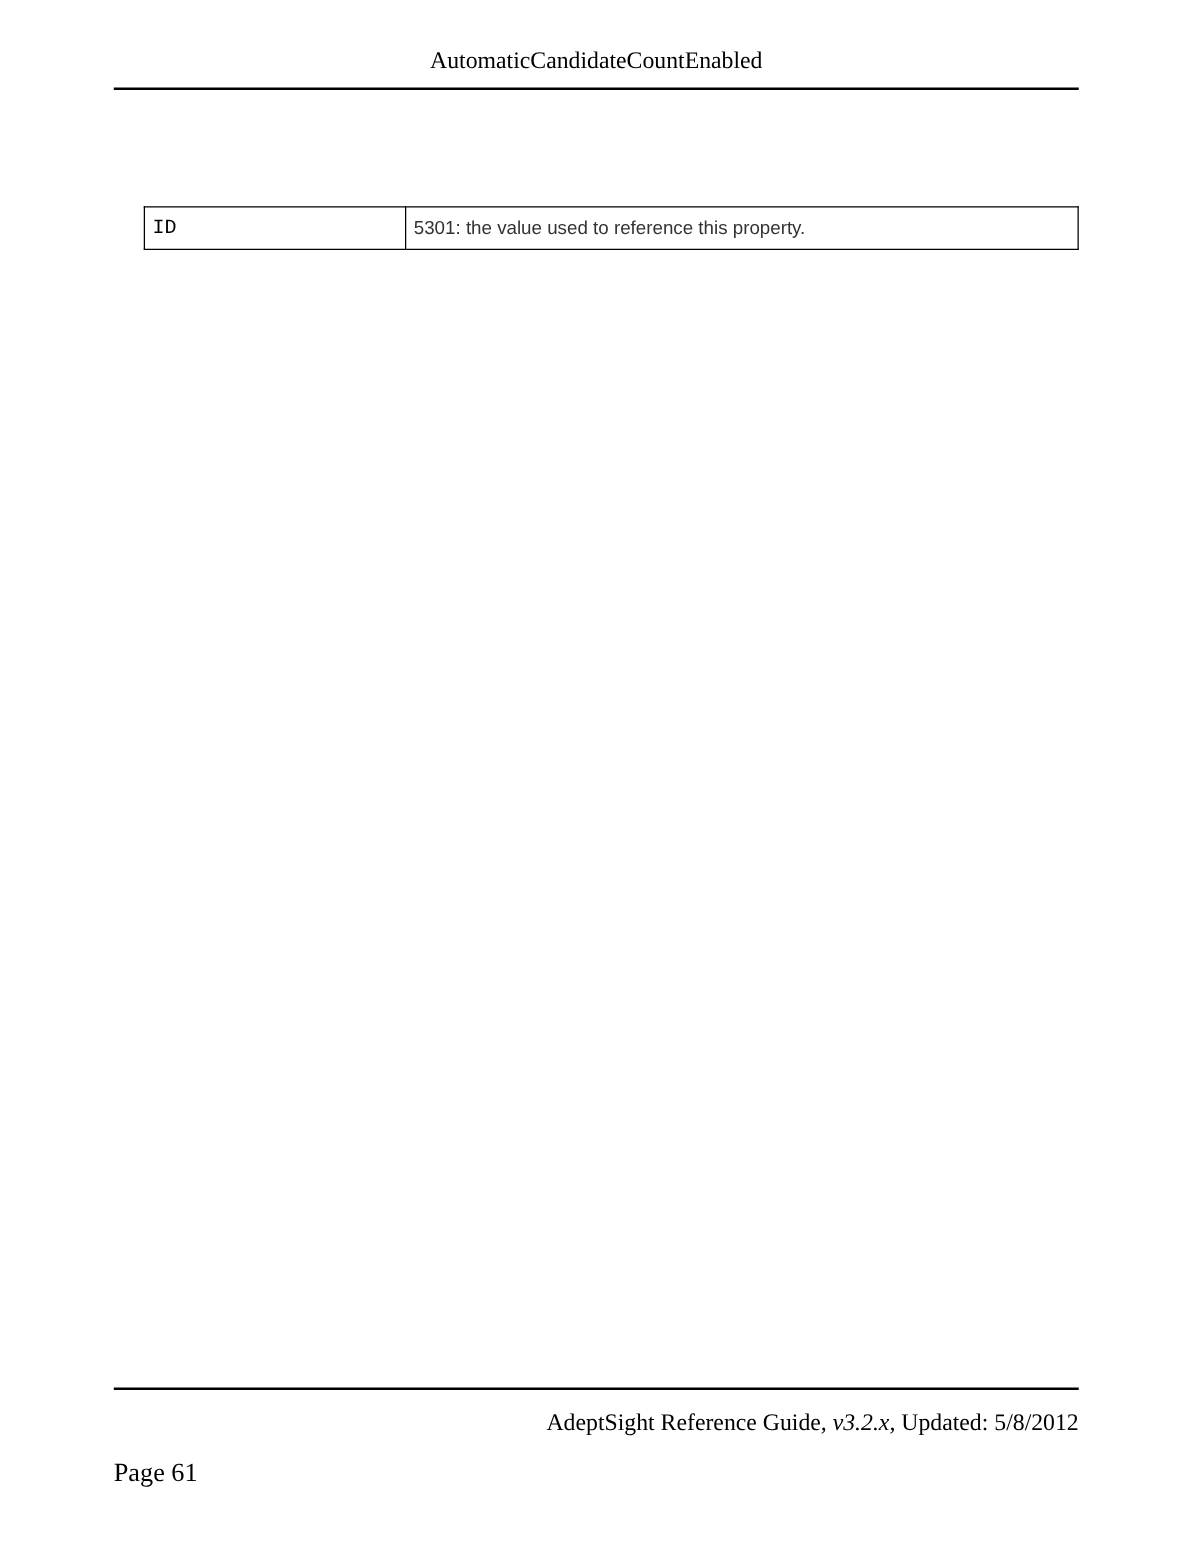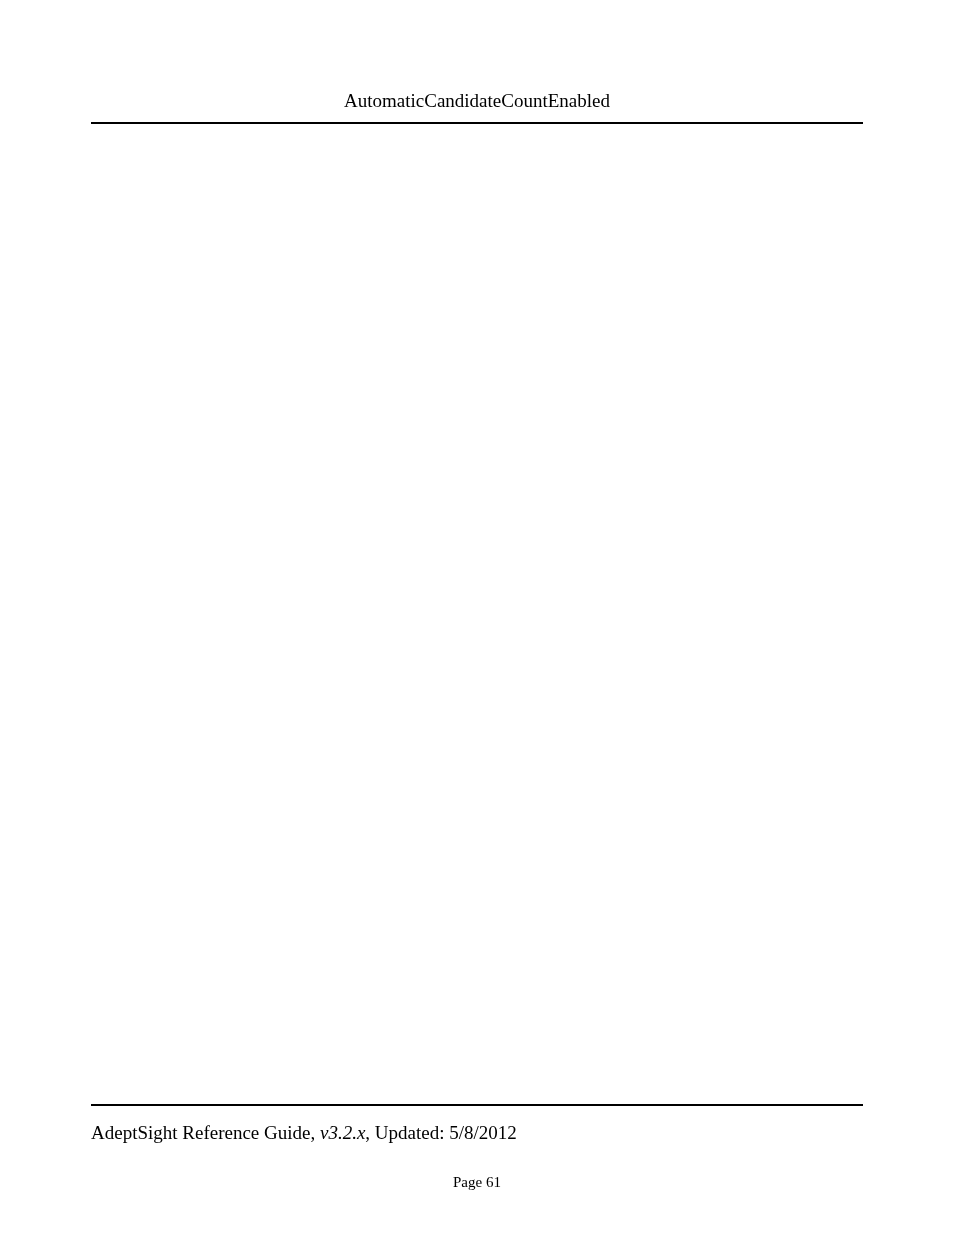--- a/index.html
+++ b/index.html
@@ -15,21 +15,21 @@
   .page {
     width: 954px;
     height: 1235px;
     position: relative;
   }
   .header-area {
     position: absolute;
     top: 0;
     left: 0;
     right: 0;
-    padding-top: 90px;
+    padding-top: 38px;
   }
   .header-title {
     text-align: center;
     font-size: 19px;
     font-family: "Times New Roman", Times, serif;
   }
   .header-rule {
     margin: 10px 91px 0 91px;
     border: none;
     border-top: 2px solid #000;
@@ -69,47 +69,51 @@
     right: 91px;
     bottom: 44px;
   }
   .footer-rule {
     border: none;
     border-top: 2px solid #000;
     height: 0;
     margin: 0 0 16px 0;
   }
   .footer-line {
-    text-align: left;
+    text-align: right;
     font-size: 19px;
     font-family: "Times New Roman", Times, serif;
-    margin-bottom: 30px;
+    margin-bottom: 16px;
   }
   .footer-line .version {
     font-style: italic;
   }
   .page-number {
-    text-align: center;
-    font-size: 15px;
+    text-align: left;
+    font-size: 21px;
     font-family: "Times New Roman", Times, serif;
   }
 </style>
 </head>
 <body>
 
 <div class="page">
 
   <div class="header-area">
     <div class="header-title">AutomaticCandidateCountEnabled</div>
     <hr class="header-rule">
   </div>
 
   <div class="table-area">
     <table class="props">
       <tbody>
+          <tr class="row-id">
+        <td class="key">ID</td>
+        <td>5301: the value used to reference this property.</td>
+      </tr>
     </tbody>
       </table>
   </div>
 
   <div class="footer-area">
     <hr class="footer-rule">
     <div class="footer-line">
       <span>AdeptSight Reference Guide</span><span>, </span><span class="version">v3.2.x</span><span>, Updated: </span><span>5/8/2012</span>
     </div>
     <div class="page-number">Page 61</div>

